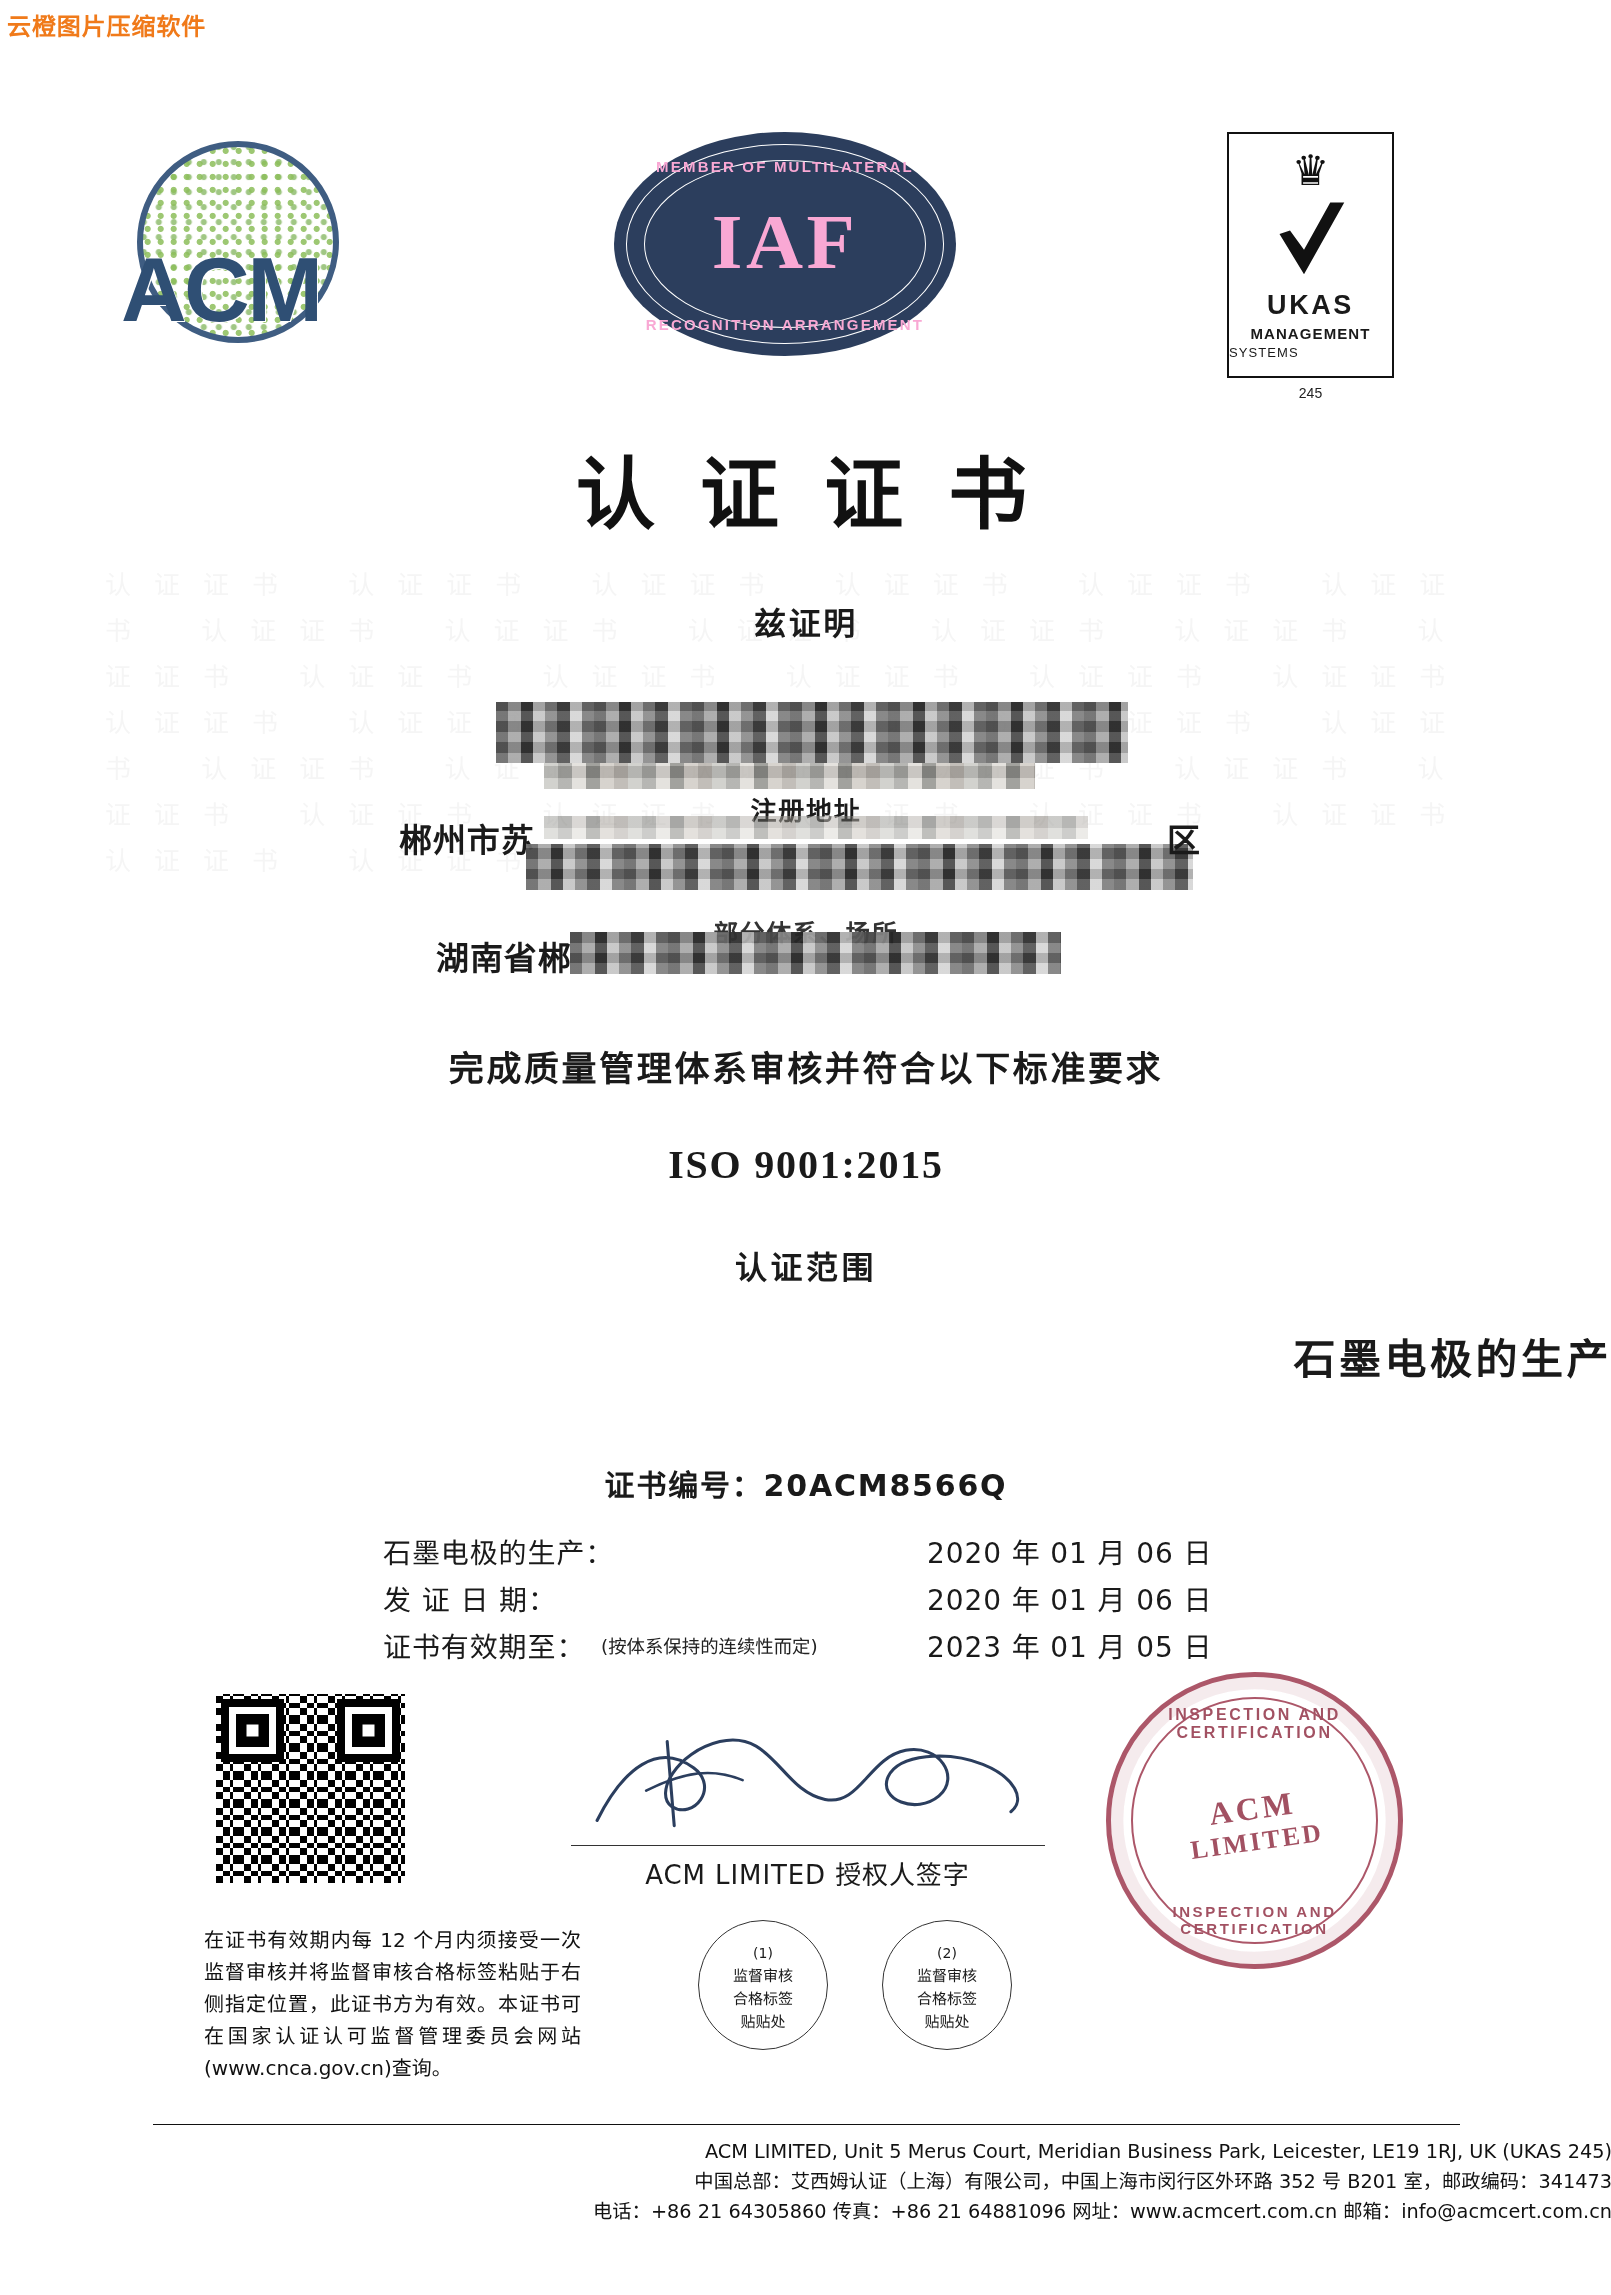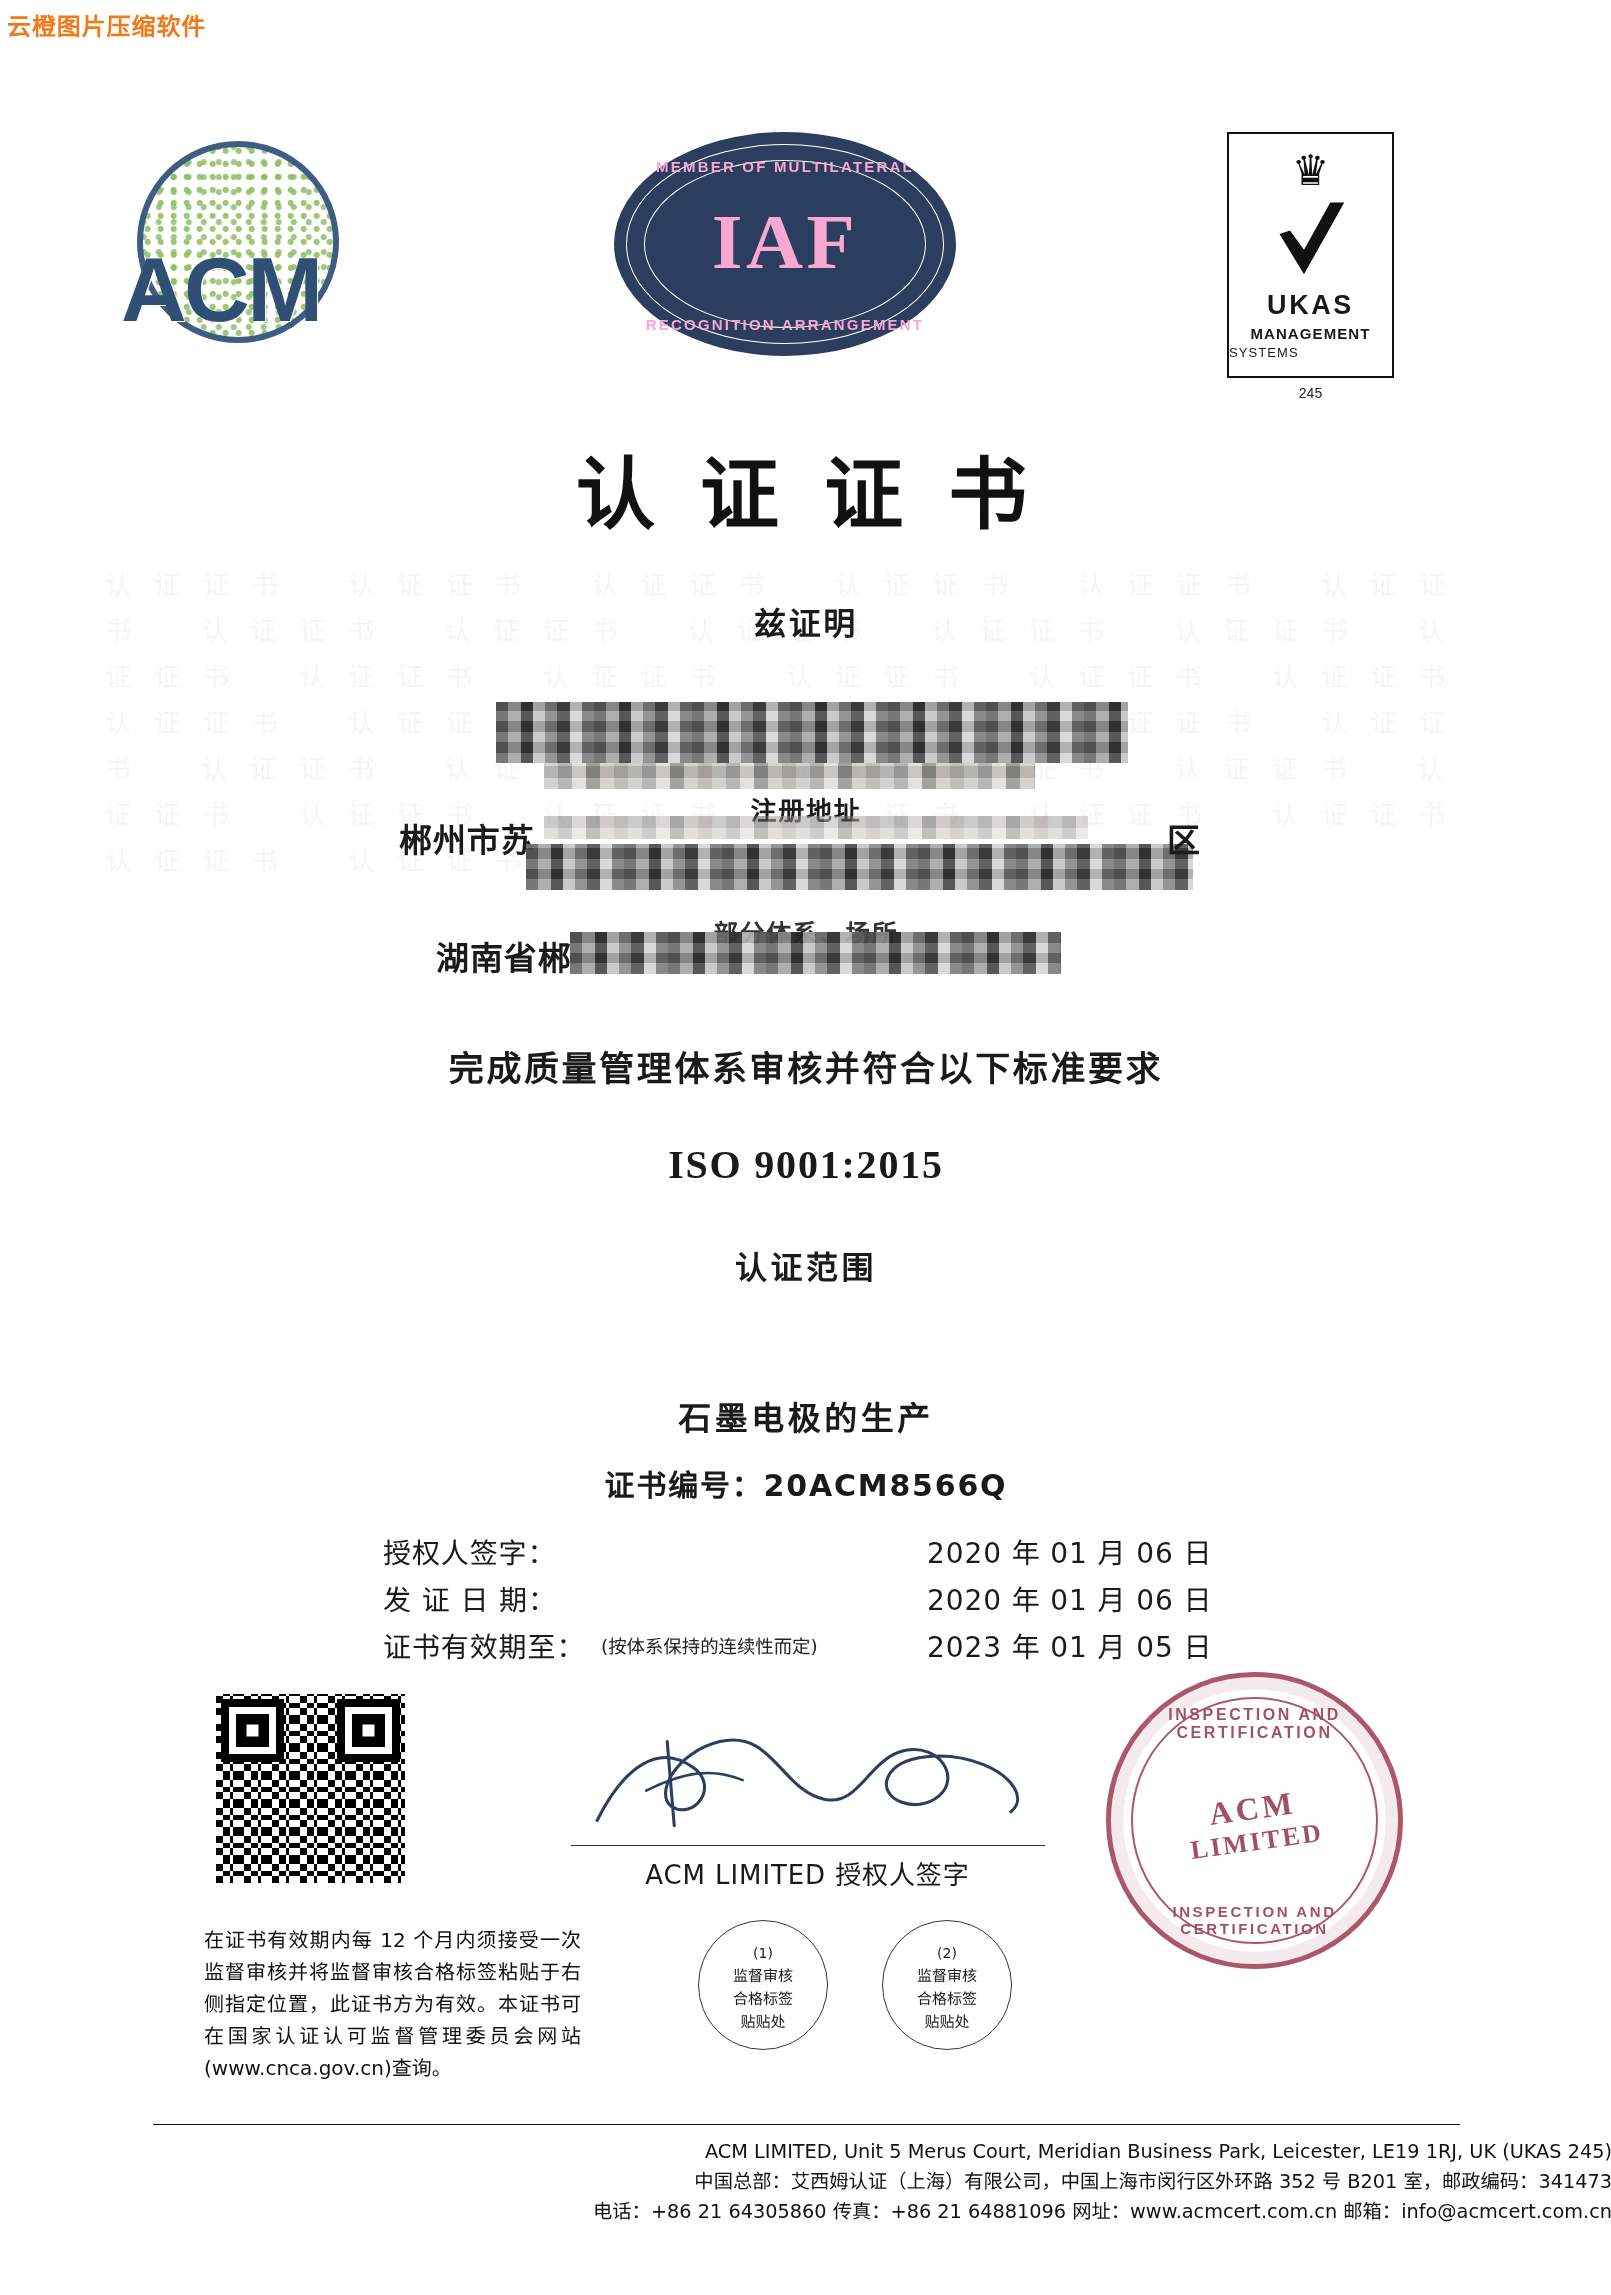--- a/index.html
+++ b/index.html
@@ -271,25 +271,26 @@
 
   .scope-label {
     top: 1242px;
     font-size: 32px;
     font-weight: bold;
     letter-spacing: 3.5px;
     font-family: "DejaVu Sans", sans-serif;
   }
 
   .scope-value {
-    top: 1392px;
-    font-size: 33px;
+    top: 1325px;
+    font-size: 42px;
     font-weight: bold;
     letter-spacing: 3.5px;
     font-family: "DejaVu Sans", sans-serif;
+    text-align: right;
   }
 
   .cert-no {
     top: 1461px;
     font-size: 30px;
     font-weight: bold;
     letter-spacing: 1.8px;
     font-family: "DejaVu Sans", sans-serif;
   }
 
@@ -600,21 +601,21 @@
   <div class="center-line standard">ISO 9001:2015</div>
   <div class="center-line scope-label">认证范围</div>
   <div class="center-line scope-value">石墨电极的生产</div>
 
   <div class="center-line cert-no">
     <span>证书编号：</span><span>20ACM8566Q</span>
   </div>
 
   <div class="dates">
     <div class="date-row">
-      <span class="date-label">授权人签字：</span>
+      <span class="date-label">石墨电极的生产：</span>
       <span class="date-val">2020 年 01 月 06 日</span>
     </div>
     <div class="date-row">
       <span class="date-label">发 证 日 期：</span>
       <span class="date-val">2020 年 01 月 06 日</span>
     </div>
     <div class="date-row">
       <span class="date-label">证书有效期至：</span>
       <span class="date-note">(按体系保持的连续性而定)</span>
       <span class="date-val">2023 年 01 月 05 日</span>

